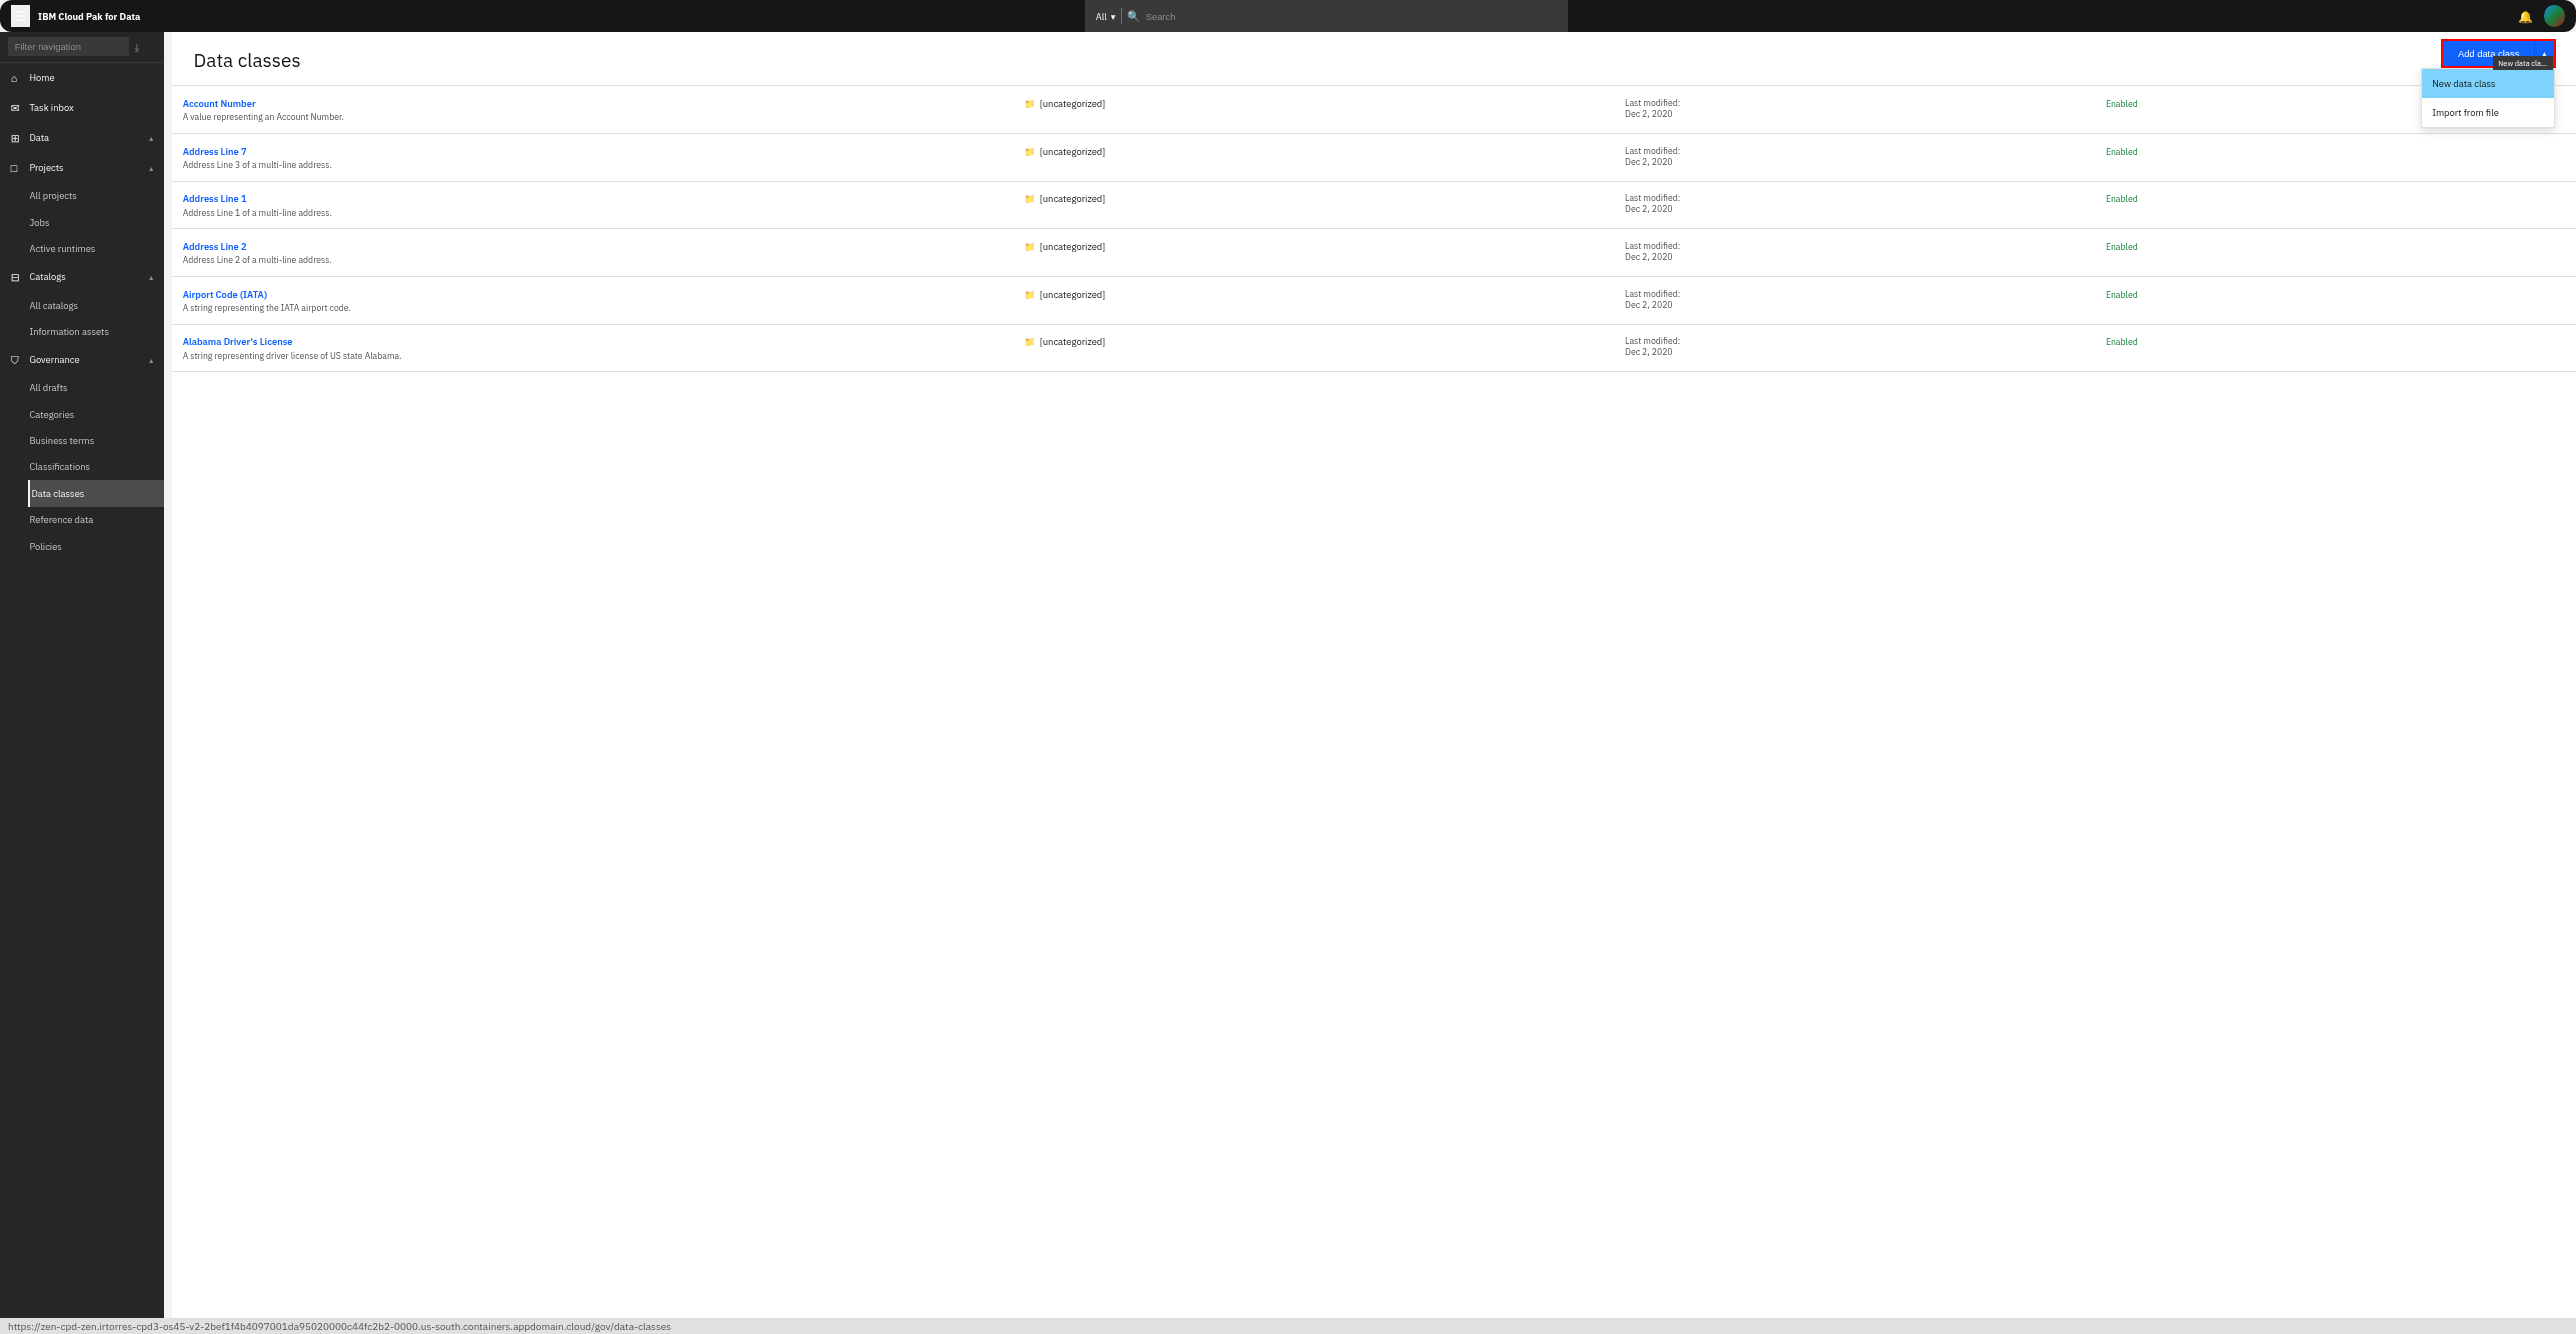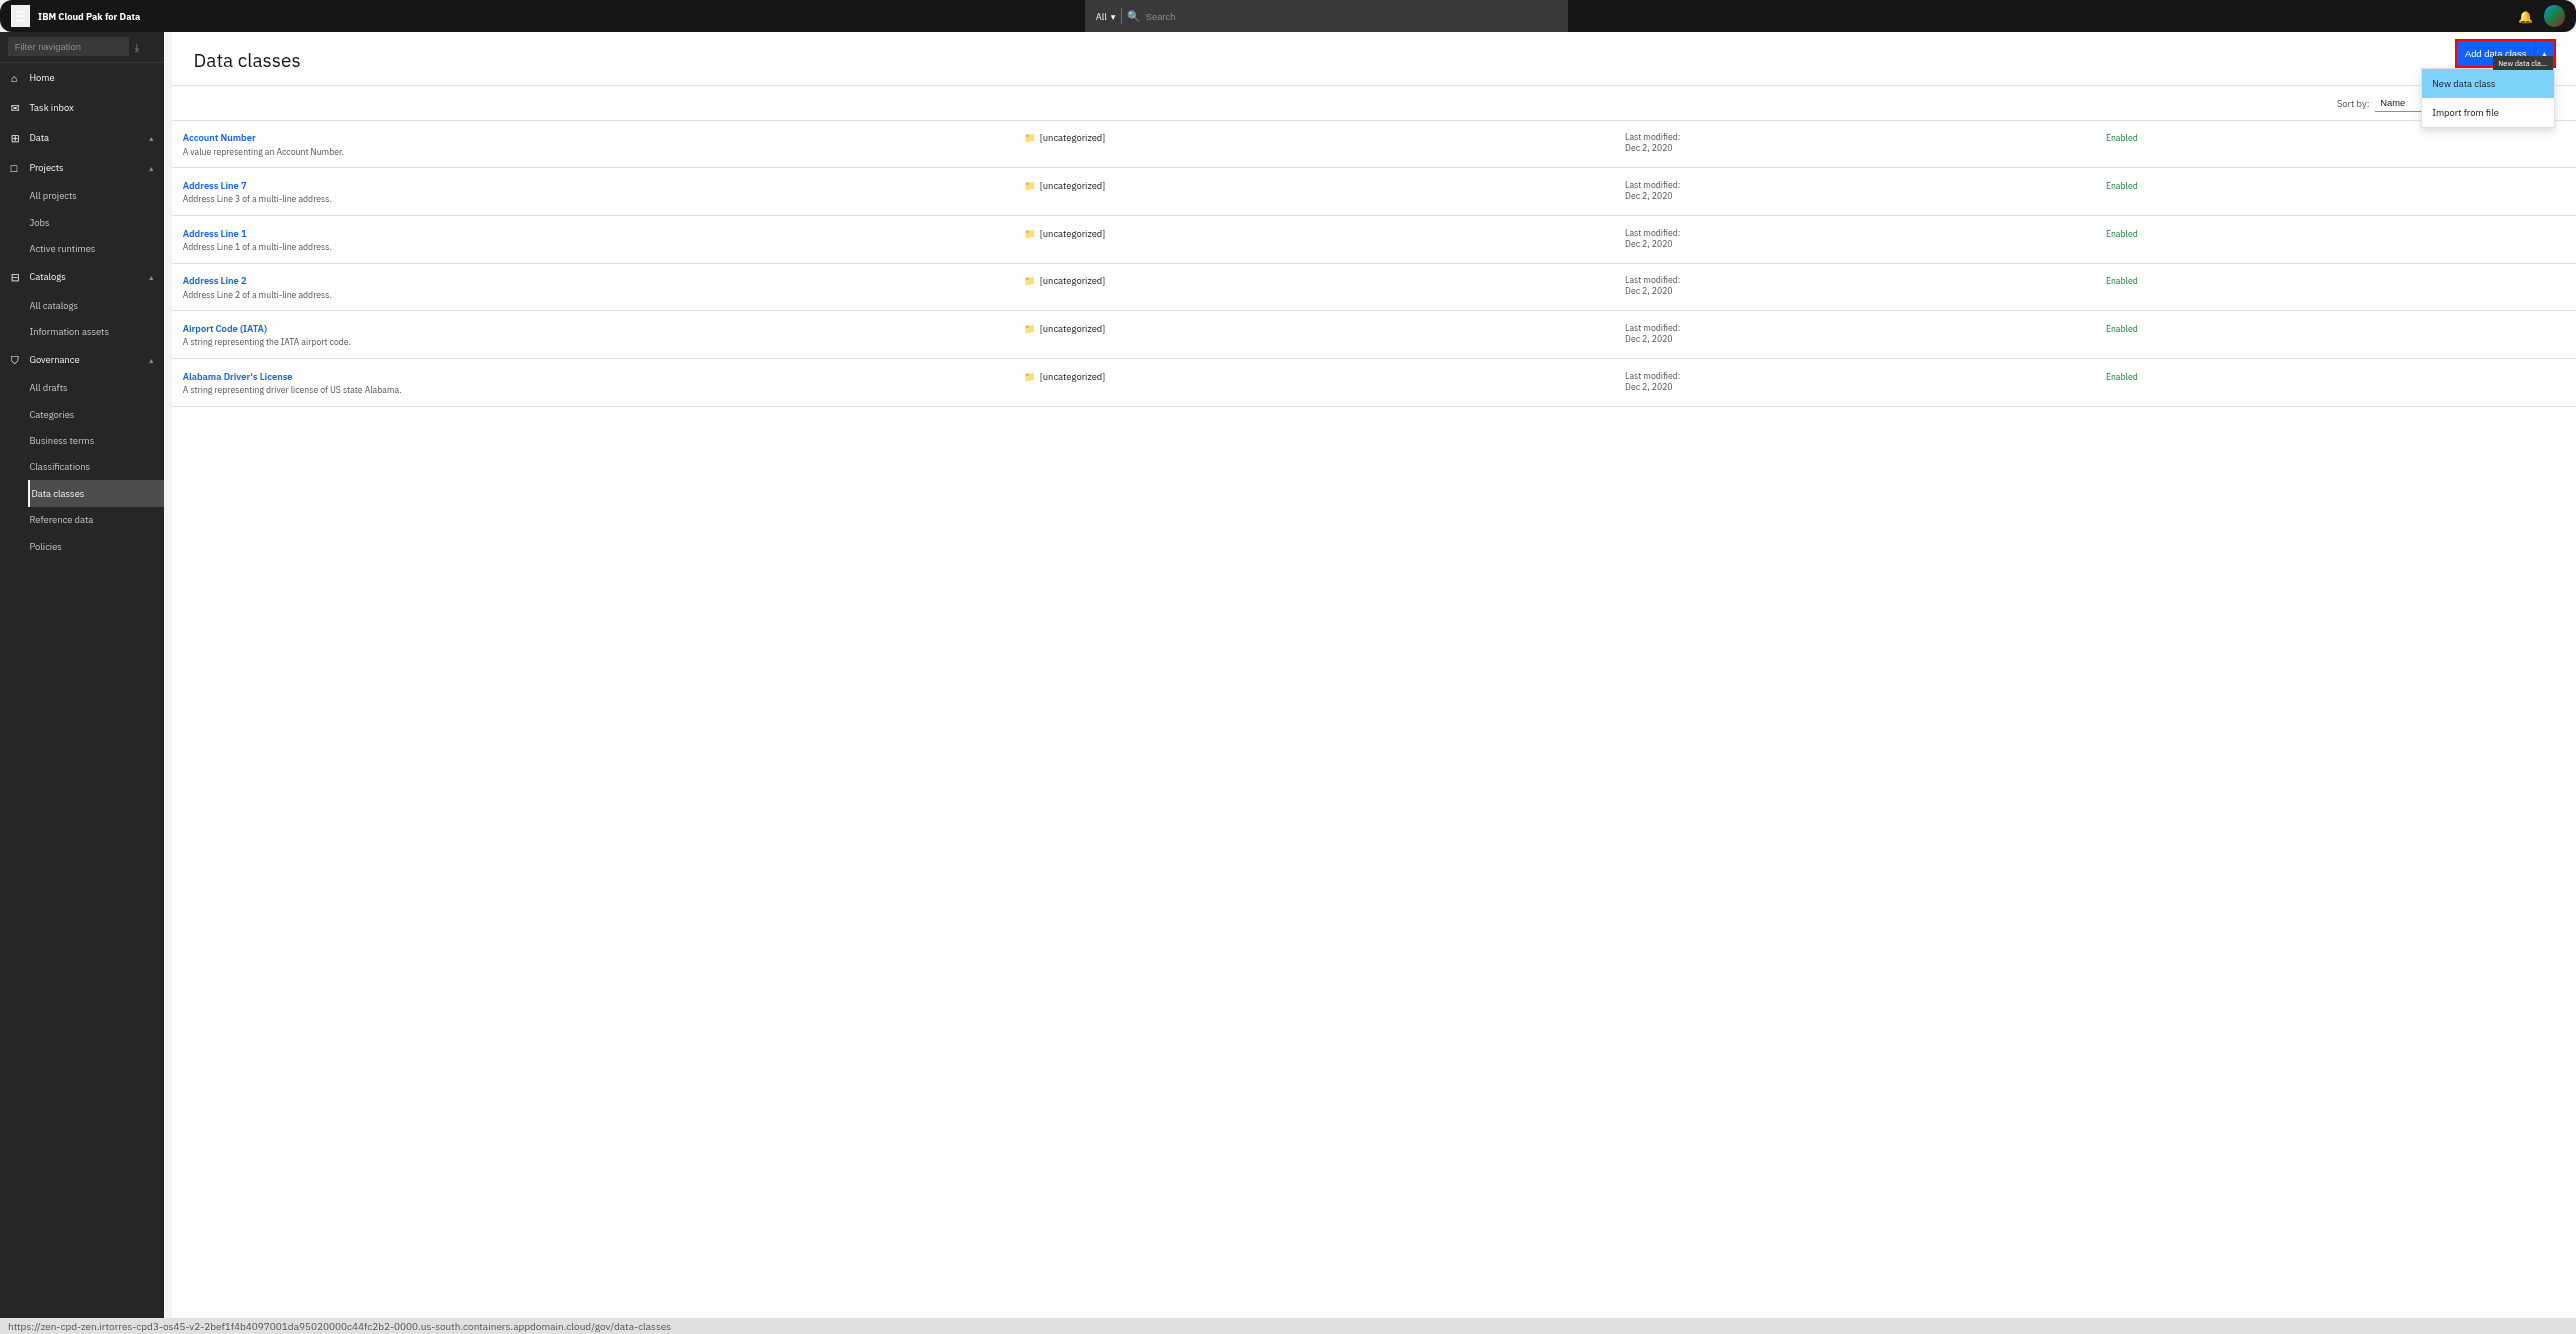--- a/index.html
+++ b/index.html
@@ -228,21 +228,21 @@
       background: #0f62fe;
       color: #fff;
       border: 1.3px solid #ff0000;
       padding: 0;
       cursor: pointer;
       font-size: 9.4px;
       height: 27px;
       outline: 1.3px solid #ff0000;
     }
     .add-data-class-label {
-      padding: 0 8px;
+      padding: 0 15px;
       height: 100%;
       display: flex;
       align-items: center;
       border-right: 0.7px solid #0353e9;
     }
     .add-data-class-chevron {
       padding: 0 6.7px;
       height: 100%;
       display: flex;
       align-items: center;
@@ -428,40 +428,20 @@
       </div>
     </div>
   </div>
 </div>
 
 <main class="main">
   <div class="page-header">
     <h1 class="page-title">Data classes</h1>
   </div>
 
-  <div class="toolbar">
-    <div class="toolbar-sortby">
-      <span>Sort by:</span>
-      <select class="toolbar-select">
-        <option>Name</option>
-      </select>
-      <span>▾</span>
-    </div>
-    <div class="toolbar-show">
-      <span>Show:</span>
-      <select class="toolbar-select">
-        <option>All</option>
-      </select>
-      <span>▾</span>
-    </div>
-    <div class="toolbar-edit">
-      <span>Edit</span>
-      <span class="toolbar-edit-icon">✏</span>
-    </div>
-  </div>
 
   <table class="data-table">
     <tbody>
 
       <tr>
         <td style="width:35%;">
           <div class="td-name">Account Number</div>
           <div class="td-desc">A value representing an Account Number.</div>
         </td>
         <td style="width:25%;">

